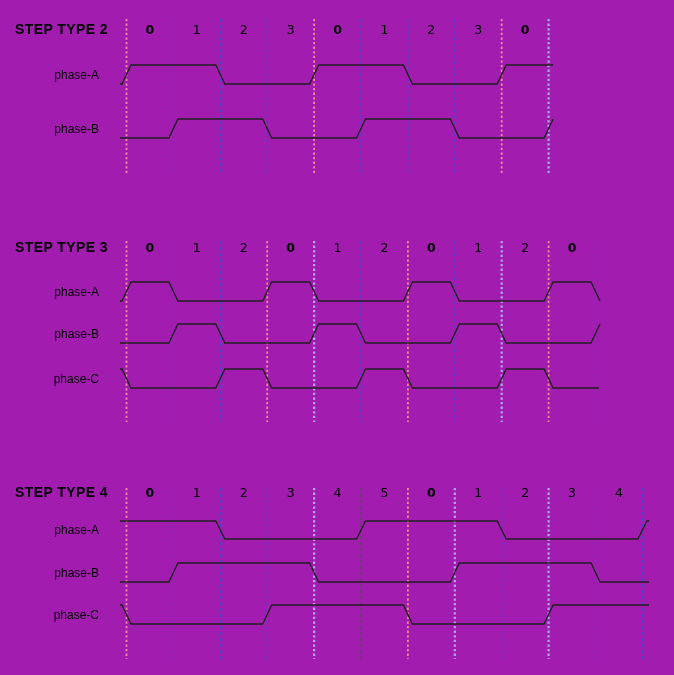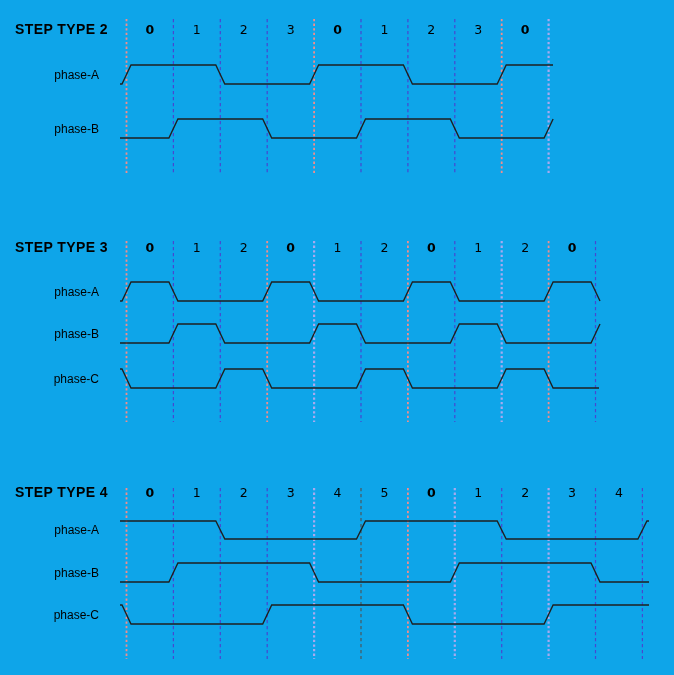--- a/index.html
+++ b/index.html
@@ -5,21 +5,21 @@
   html, body {
     margin: 0;
     padding: 0;
     background: #ffffff;
     font-family: "Liberation Sans", sans-serif;
   }
   .canvas {
     position: relative;
     width: 674px;
     height: 675px;
-    background: #0ea5e9;
+    background: #a21caf;
     overflow: hidden;
   }
   svg text {
     fill: #000000;
   }
   .section-title {
     font-family: "Liberation Sans", sans-serif;
     font-size: 14px;
     font-weight: bold;
     letter-spacing: 0.4px;

